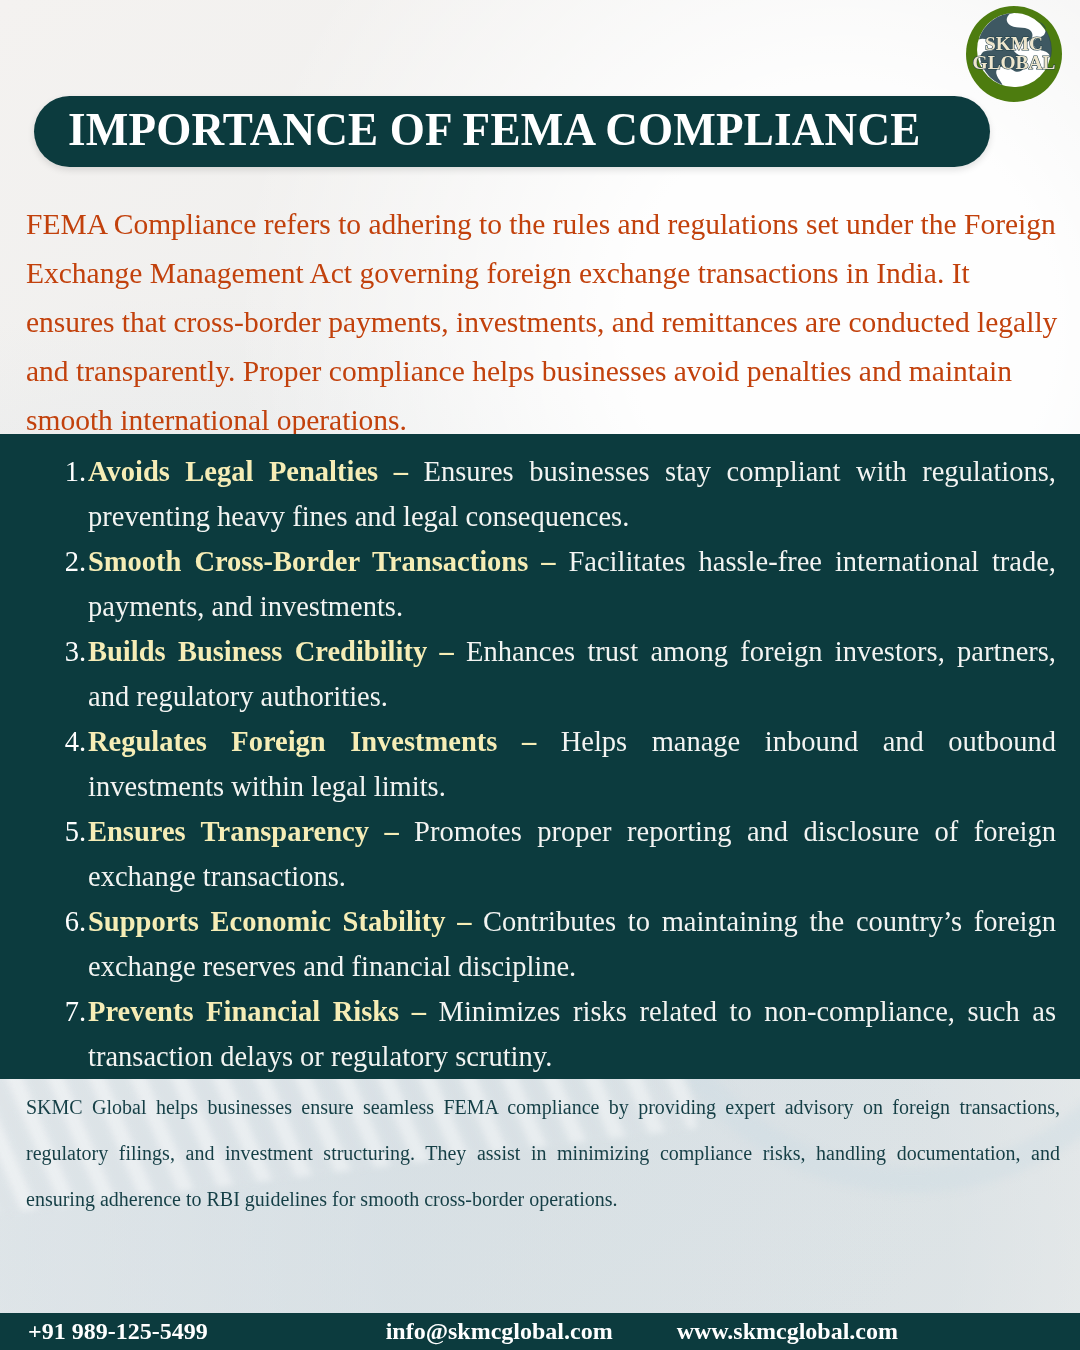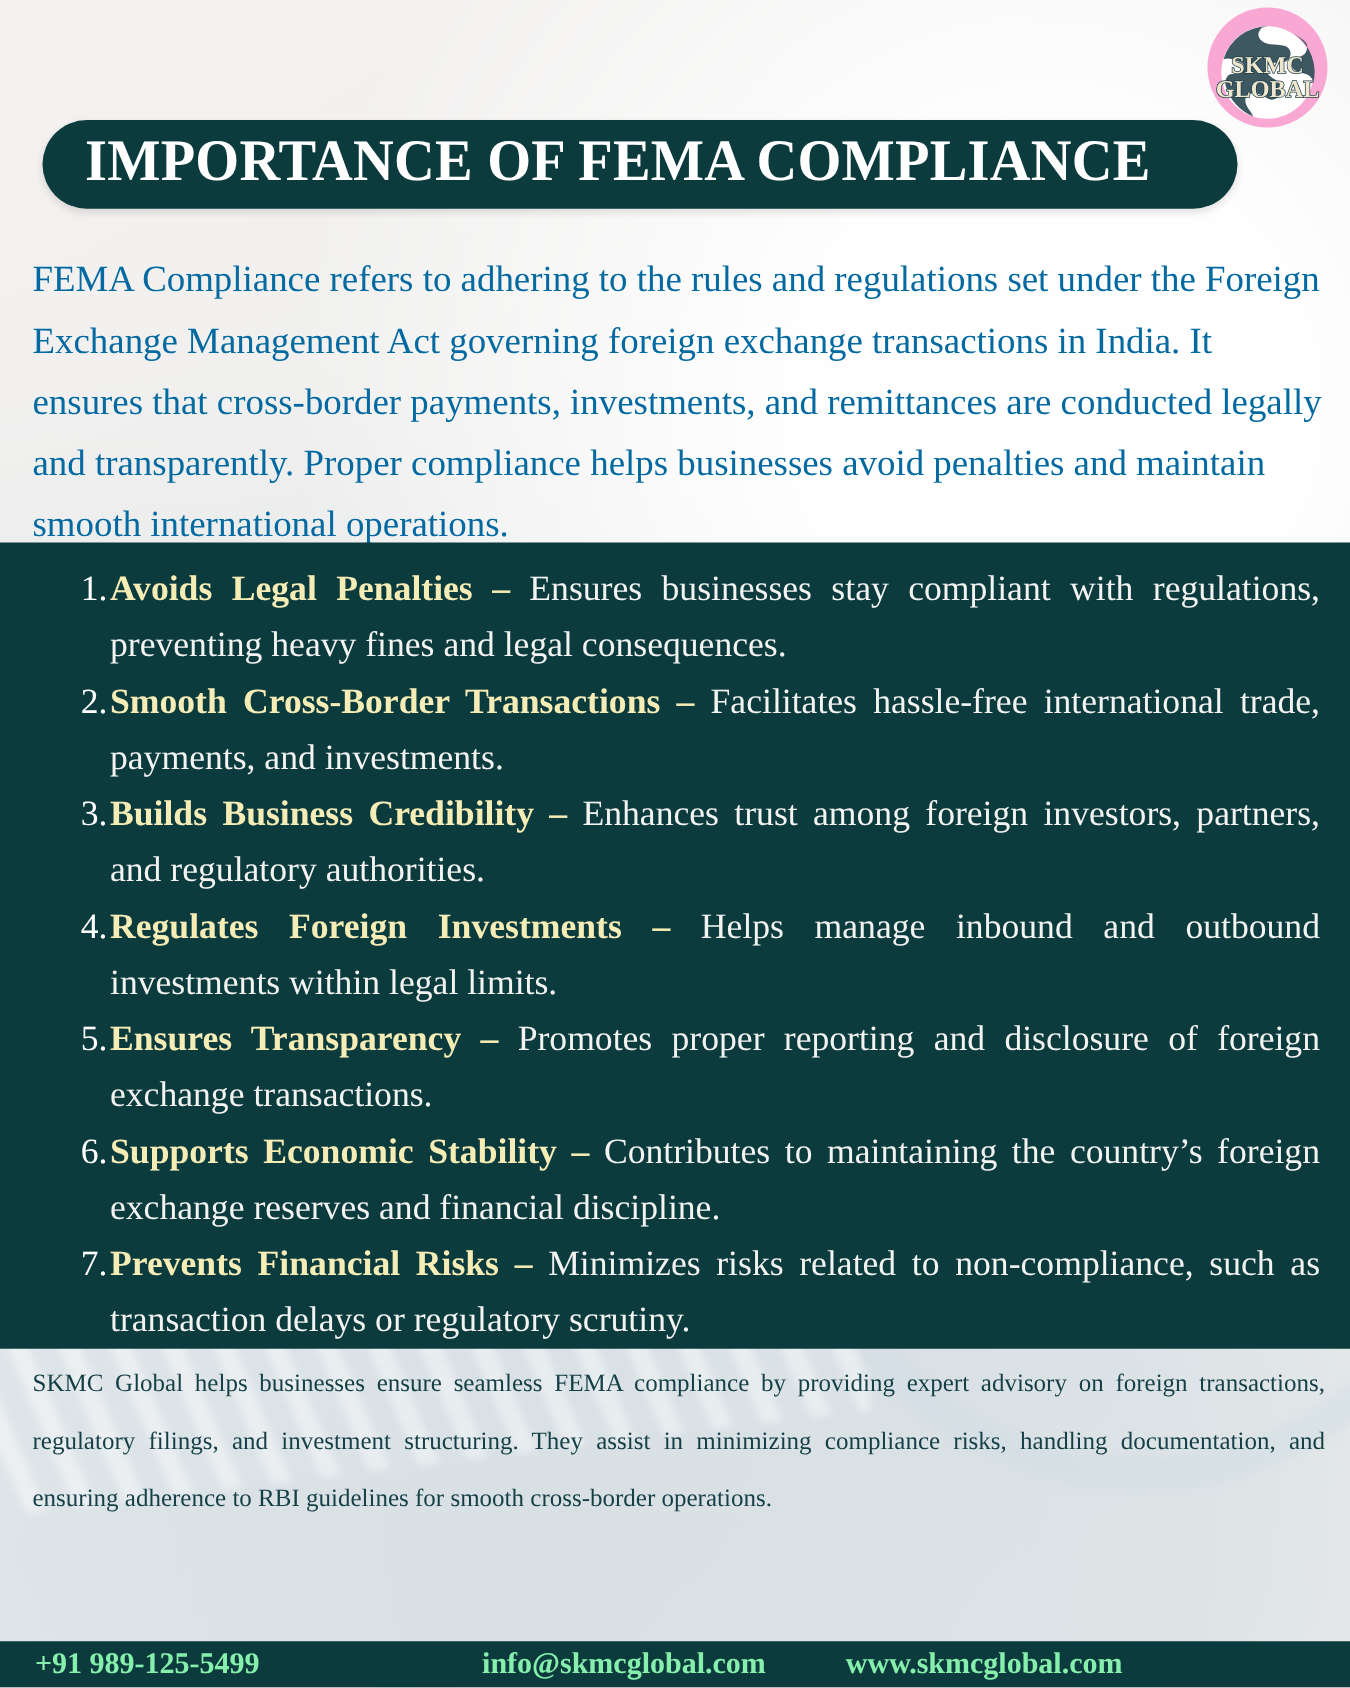--- a/index.html
+++ b/index.html
@@ -38,22 +38,22 @@
     filter:blur(3px);
     opacity:.75;
   }
 
   .sheet{ position:relative; z-index:1; width:1080px; height:1350px; }
 
   
   .logo{
     position:absolute; top:6px; right:18px;
     width:96px; height:96px; border-radius:50%;
-    background:#f9a8d4;
-    display:flex; align-items:flex-end; justify-content:center;
+    background:#4d7c0f;
+    display:flex; align-items:flex-start; justify-content:center;
   }
   .logo svg{ width:88px; height:88px; display:block; }
 
   
   .title-wrap{ position:absolute; top:96px; left:34px; }
   .title-pill{
     display:inline-block;
     background:#0c3b3e;
     border-radius:44px;
     padding:9px 34px 13px 34px;
@@ -69,21 +69,21 @@
     white-space:nowrap;
     transform:scaleX(.96);
     transform-origin:left center;
   }
 
   
   .intro{
     position:absolute; top:200px; left:26px; width:1032px;
     font-size:29.5px;
     line-height:49px;
-    color:#0369a1;
+    color:#c2410c;
     text-align:left;
   }
 
   
   .list-band{
     position:absolute; top:434px; left:0; width:1080px; height:645px;
     background:#0c3b3e;
     padding:16px 24px 0 22px;
   }
   ol.points{ list-style:none; counter-reset:pt; }
@@ -121,21 +121,21 @@
 
   
   .footer{
     position:absolute; left:0; bottom:0; width:1080px; height:37px;
     background:#0c3b3e;
     display:flex; align-items:center;
   }
   .footer span{
     font-weight:bold;
     font-size:24px;
-    color:#86efac;
+    color:#ffffff;
     white-space:nowrap;
   }
   .f-phone{ margin-left:28px; }
   .f-email{ margin-left:178px; }
   .f-web{ margin-left:64px; }
 </style>
 </head>
 <body>
 
 <div class="bg-texture"></div>

